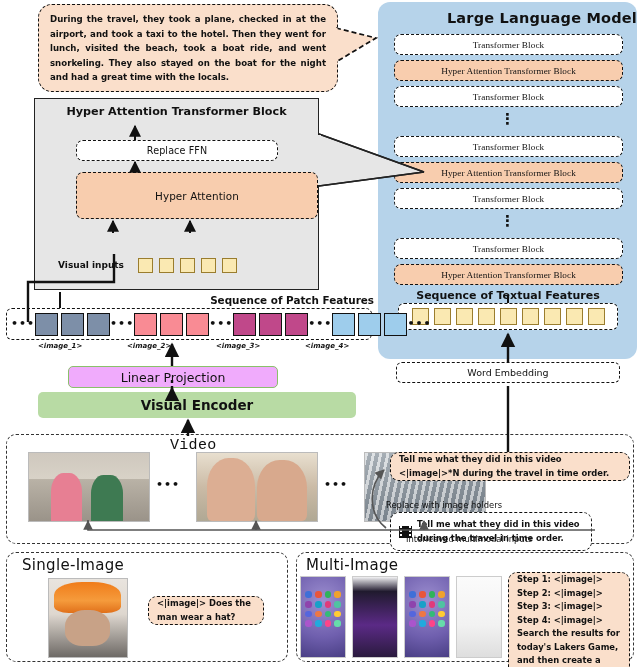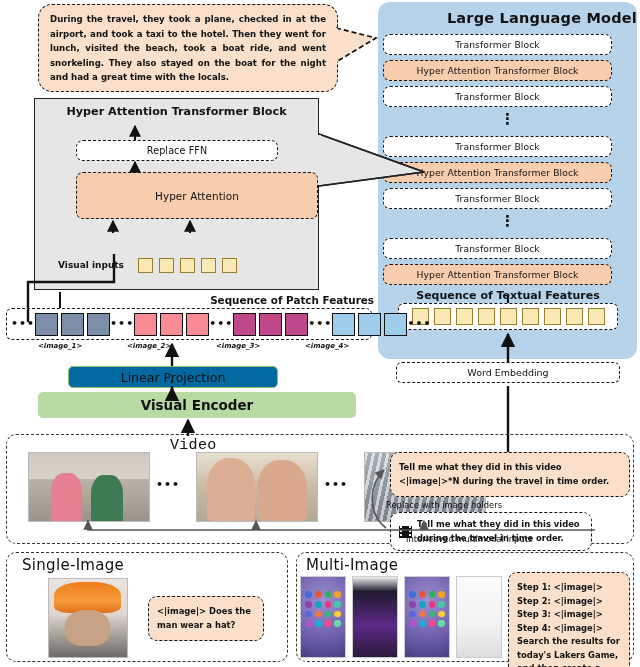--- a/index.html
+++ b/index.html
@@ -14,21 +14,21 @@
     font-size:9.2px;letter-spacing:.1px;
   }
   .dashblk.hyper{background:#f8cdae;}
   .panel-title{font-size:14.5px;font-weight:600;letter-spacing:.2px;}
 
   
   #llm-panel{
     left:378px;top:2px;width:259px;height:357px;
     background:#b6d3ea;border-radius:12px;
   }
-  #llm-panel .row{position:absolute;left:5px;width:227px;height:19px;}
+  #llm-panel .row{position:absolute;left:16px;width:227px;height:19px;font-family:Liberation Serif, serif;}
   .vdots{position:absolute;left:0;width:100%;text-align:center;
          font-size:15px;line-height:10px;letter-spacing:0;color:#111;font-weight:700;}
 
   
   #bubble-main{
     left:38px;top:4px;width:300px;height:88px;
     background:#fadfcb;border:1.7px dashed #111;border-radius:14px;
     padding:7px 11px;font-size:8.6px;line-height:14.6px;text-align:justify;
     font-weight:600;
   }
@@ -47,21 +47,21 @@
   #patch-strip{
     left:6px;top:308px;width:366px;height:32px;
     border:1.5px dashed #111;border-radius:6px;background:#fff;
     display:flex;align-items:center;justify-content:space-between;padding:0 4px;
   }
   .pgroup{display:flex;gap:3px;}
   .pbox{width:21px;height:21px;border:1.6px solid #111;}
   .imglabel{position:absolute;font-size:7px;font-style:italic;font-weight:700;}
 
   #lin-proj{
-    left:68px;top:366px;width:210px;height:22px;background:#0369a1;
+    left:68px;top:366px;width:210px;height:22px;background:#f0abfc;
     border:1.3px solid #8ac06a;border-radius:5px;
     display:flex;align-items:center;justify-content:center;font-size:12.5px;
   }
   #vis-enc{
     left:38px;top:392px;width:318px;height:26px;background:#b8dba4;
     border-radius:5px;display:flex;align-items:center;justify-content:center;
     font-size:13.5px;font-weight:600;
   }
 
   #textual-strip{
@@ -78,21 +78,21 @@
   
   .region{border:1.7px dashed #333;border-radius:10px;background:#fff;}
   #video-region{left:6px;top:434px;width:628px;height:110px;}
   #single-region{left:6px;top:552px;width:282px;height:110px;}
   #multi-region{left:296px;top:552px;width:338px;height:110px;}
 
   .region-title{position:absolute;font-size:15px;font-weight:500;letter-spacing:.3px;}
 
   .bubble-or{
     background:#fadfcb;border:1.5px dashed #111;border-radius:9px;
-    font-size:8.4px;line-height:13.5px;padding:8px 8px;font-weight:600;
+    font-size:8.4px;line-height:13.5px;padding:0 8px;font-weight:600;
   }
   .bubble-wt{
     background:#fff;border:1.5px dashed #111;border-radius:9px;
     font-size:8.4px;line-height:13.5px;padding:5px 8px;font-weight:600;
   }
   .capt{position:absolute;font-size:8.4px;font-weight:500;}
 
   
   .photo{border:1px solid #bbb;background-size:cover;position:absolute;}
   #vf1{left:28px;top:452px;width:120px;height:68px;

